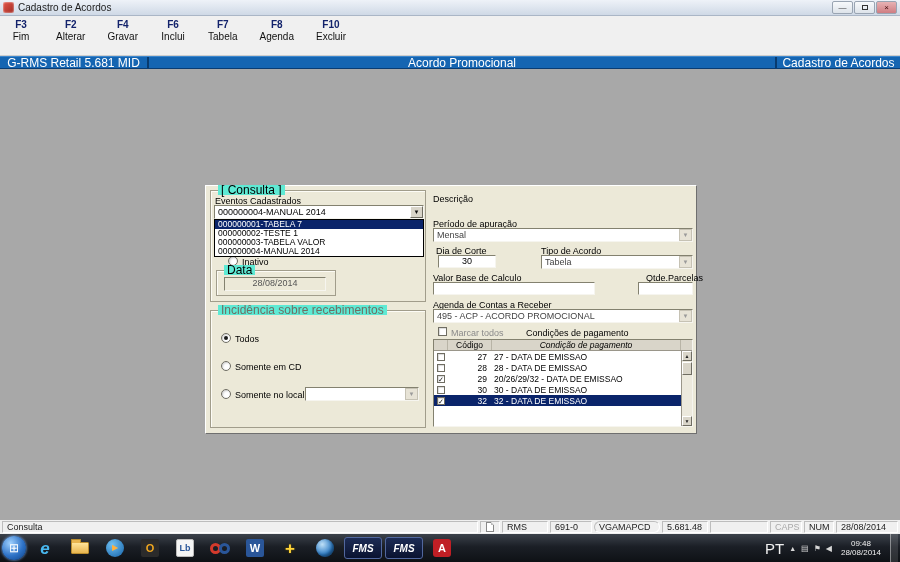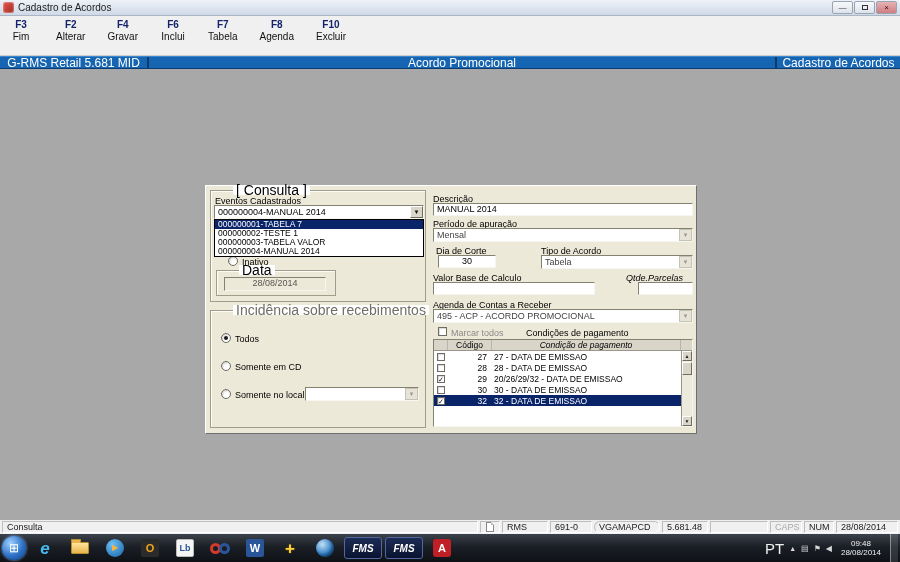--- a/index.html
+++ b/index.html
@@ -38,22 +38,22 @@
 
   
   .client{position:absolute;left:0;top:69px;width:900px;height:451px;background:#a8a8a8;}
 
   
   .form-panel{position:absolute;left:205px;top:185px;width:492px;height:249px;
     background:#ece9d8;border:1px solid;border-color:#ffffff #6f6f6f #6f6f6f #ffffff;}
   .lbl{position:absolute;font-size:9px;color:#000;white-space:nowrap;line-height:10px;}
   .lbl.dim{color:#8a8a8a;}
   .groupbox{position:absolute;border:1px solid #a19d8b;box-shadow:inset 1px 1px 0 #fdfcf6;}
-  .gb-title{position:absolute;top:-6px;left:22px;background:#ffffff;padding:0 3px;
-    font-size:14px;line-height:10px;white-space:nowrap;}
+  .gb-title{position:absolute;top:-6px;left:7px;background:#5eead4;padding:0 3px;
+    font-size:12px;line-height:10px;white-space:nowrap;}
   .gb-title.dim{color:#6e6e64;}
   .field{position:absolute;background:#fff;border:1px solid;
     border-color:#83816f #f6f5ef #f6f5ef #83816f;font-size:9px;line-height:11px;
     padding:0 3px;color:#000;white-space:nowrap;overflow:hidden;}
   .field.disabled{background:#ece9d8;color:#555;}
   .combo{position:absolute;background:#fff;border:1px solid;
     border-color:#83816f #f6f5ef #f6f5ef #83816f;font-size:9px;color:#000;}
   .combo-text{position:absolute;left:3px;top:1px;right:14px;line-height:11px;
     white-space:nowrap;overflow:hidden;}
   .combo-text.dim{color:#444;}
@@ -246,41 +246,40 @@
     <span class="lbl" style="left:24px;top:51px;">Somente em CD</span>
     <span class="radio" style="left:10px;top:78px;"></span>
     <span class="lbl" style="left:24px;top:79px;">Somente no local</span>
     <div class="combo" style="left:94px;top:76px;width:114px;height:14px;">
       <span class="combo-text dim"></span>
       <span class="arrow-btn disabled">▼</span>
     </div>
   </div>
 
   <span class="lbl" style="left:227px;top:8px;">Descrição</span>
-  <span class="field" style="left:227px;top:17px;width:260px;height:13px;">MANUAL 2014</span>
 
   <span class="lbl" style="left:227px;top:33px;">Período de apuração</span>
   <div class="combo" style="left:227px;top:42px;width:260px;height:14px;">
     <span class="combo-text dim">Mensal</span>
     <span class="arrow-btn disabled">▼</span>
   </div>
 
   <span class="lbl" style="left:230px;top:60px;">Dia de Corte</span>
   <span class="field" style="left:232px;top:69px;width:58px;height:13px;text-align:center;">30</span>
 
   <span class="lbl" style="left:335px;top:60px;">Tipo de Acordo</span>
   <div class="combo" style="left:335px;top:69px;width:152px;height:14px;">
     <span class="combo-text dim">Tabela</span>
     <span class="arrow-btn disabled">▼</span>
   </div>
 
   <span class="lbl" style="left:227px;top:87px;">Valor Base de Calculo</span>
   <span class="field" style="left:227px;top:96px;width:162px;height:13px;"></span>
 
-  <span class="lbl" style="left:420px;top:87px;font-style:italic;">Qtde.Parcelas</span>
+  <span class="lbl" style="left:440px;top:87px;">Qtde.Parcelas</span>
   <span class="field" style="left:432px;top:96px;width:55px;height:13px;"></span>
 
   <span class="lbl" style="left:227px;top:114px;">Agenda de Contas a Receber</span>
   <div class="combo" style="left:227px;top:123px;width:260px;height:14px;">
     <span class="combo-text dim">495 - ACP - ACORDO PROMOCIONAL</span>
     <span class="arrow-btn disabled">▼</span>
   </div>
 
   <span class="cbx" style="left:232px;top:141px;"></span>
   <span class="lbl dim" style="left:245px;top:142px;">Marcar todos</span>

